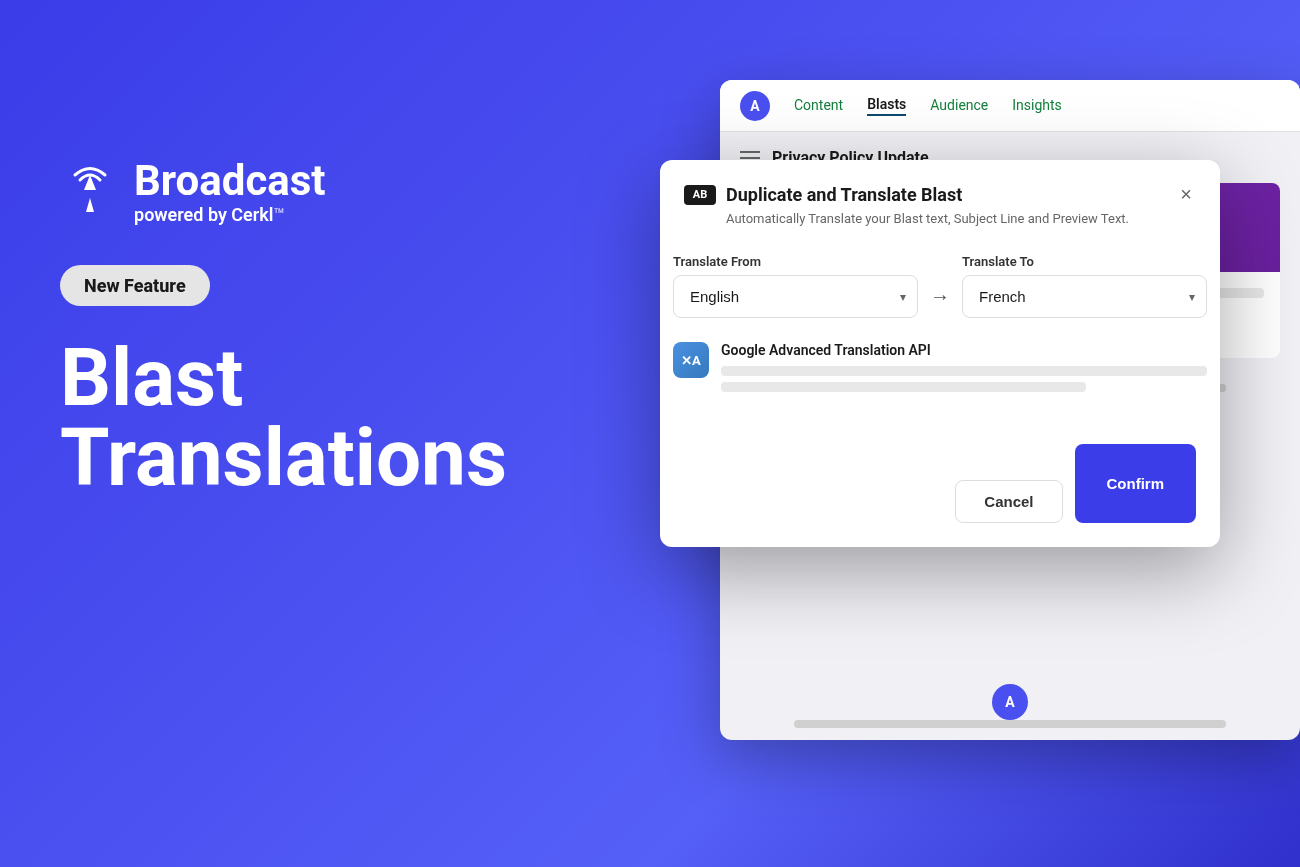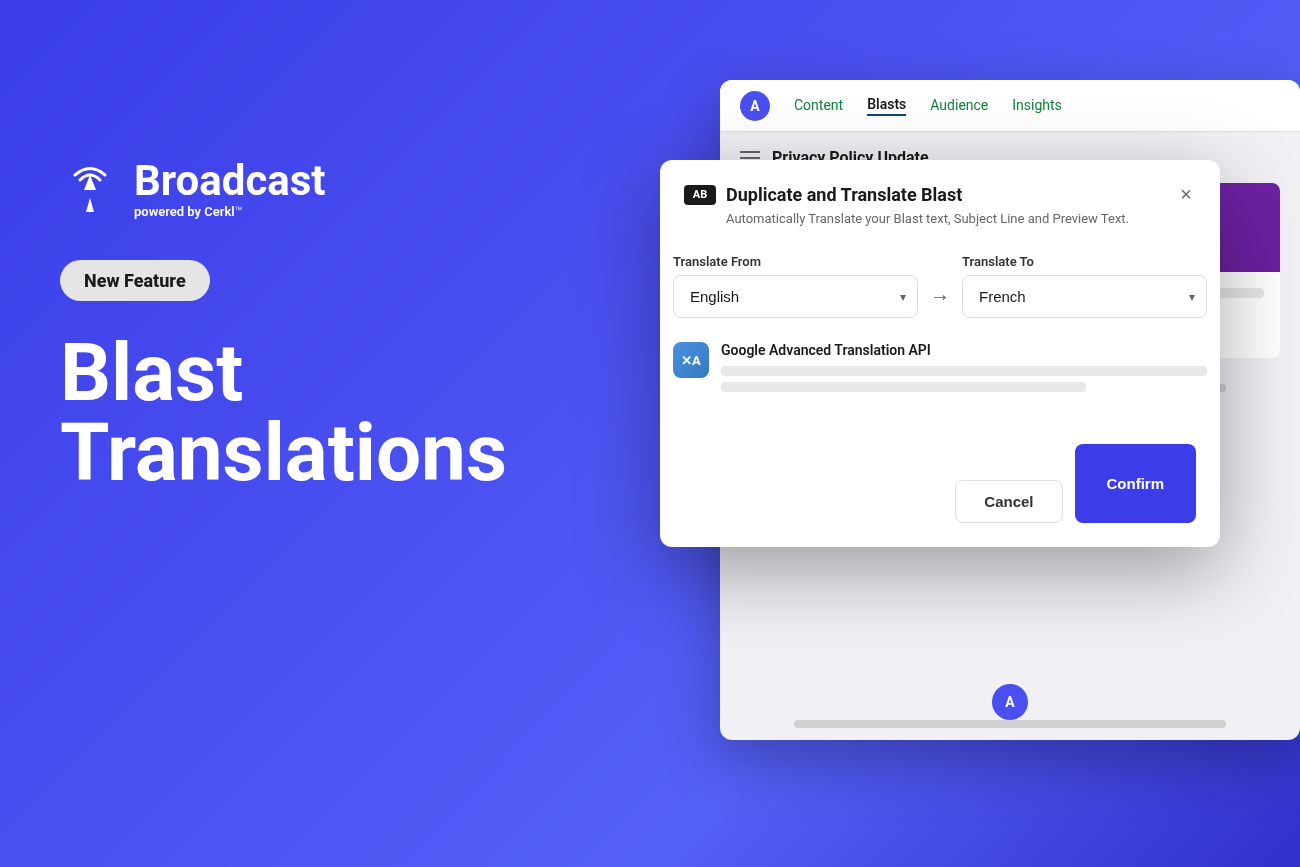--- a/index.html
+++ b/index.html
@@ -45,21 +45,21 @@
     }
 
     .logo-brand {
       font-size: 42px;
       font-weight: 700;
       color: white;
       line-height: 1;
     }
 
     .logo-powered {
-      font-size: 13px;
+      font-size: 18px;
       color: rgba(255,255,255,0.8);
       margin-top: 2px;
     }
 
     .logo-powered span {
       font-weight: 600;
       color: white;
     }
 
     

